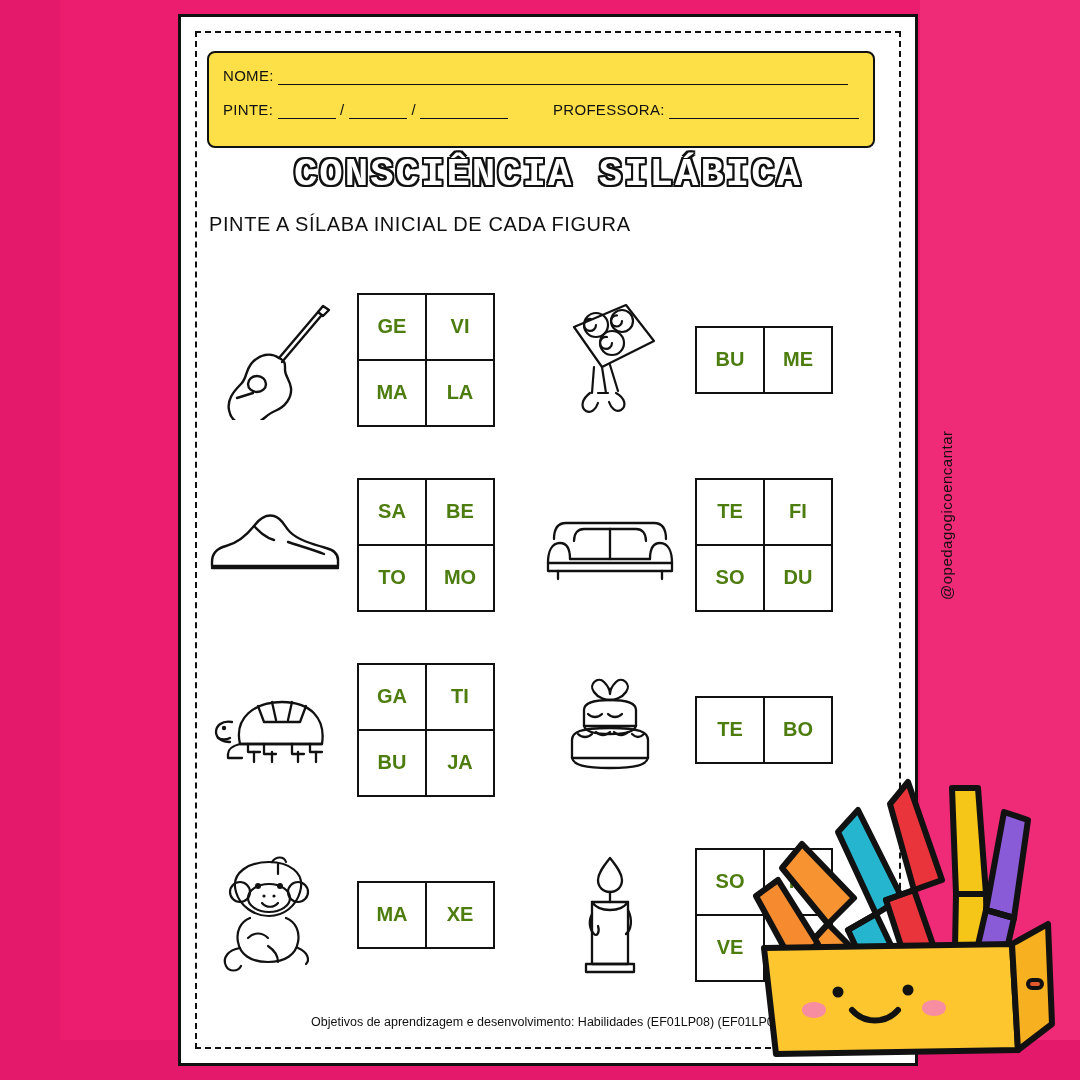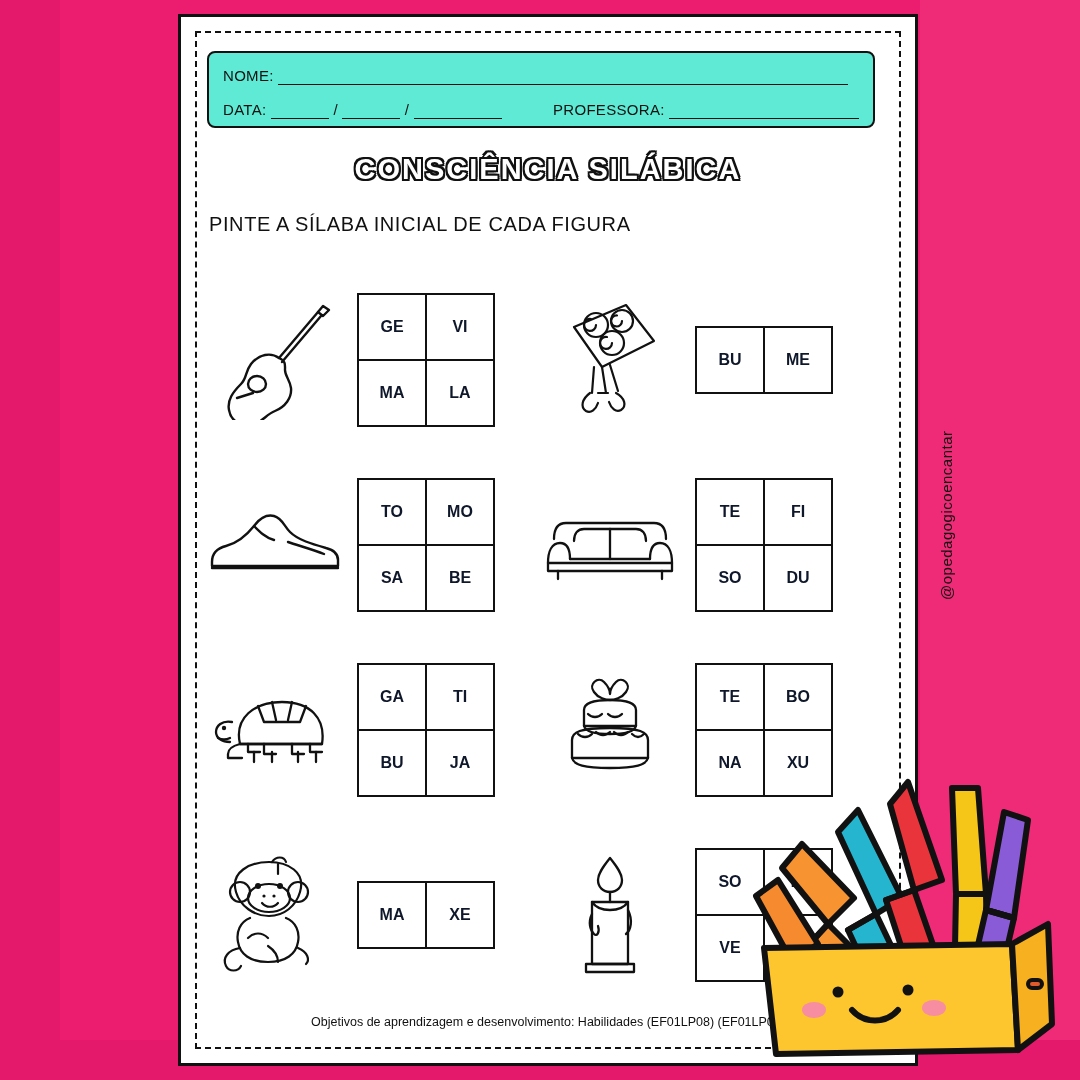--- a/index.html
+++ b/index.html
@@ -51,25 +51,25 @@
     border: 2px dashed #111;
     box-sizing: border-box;
   }
 
   
   .header-box {
     position: absolute;
     left: 26px;
     top: 34px;
     width: 668px;
-    height: 77px;
+    height: 97px;
     border: 2px solid #111;
     border-radius: 8px;
     box-sizing: border-box;
-    background: #5eead4;
+    background: #fde047;
     text-decoration: underline;
   }
   .hdr-line {
     position: absolute;
     font-size: 15px;
     color: #111;
     letter-spacing: .3px;
     white-space: nowrap;
   }
   .hdr-nome { left: 14px; top: 14px; }
@@ -80,23 +80,23 @@
     border-bottom: 1.6px solid #111;
     vertical-align: baseline;
   }
 
   
   .title {
     position: absolute;
     left: 0; right: 0;
     top: 136px;
     text-align: center;
-    font-family: Liberation Sans, sans-serif;
+    font-family: Liberation Mono, monospace;
     font-weight: bold;
-    font-size: 29px;
+    font-size: 39px;
     letter-spacing: 2px;
     color: #ffffff;
     -webkit-text-stroke: 2.4px #111;
     paint-order: stroke fill;
     text-shadow:
       -2px 0 #111, 2px 0 #111, 0 -2px #111, 0 2px #111,
       -2px -2px #111, 2px -2px #111, -2px 2px #111, 2px 2px #111;
   }
 
   .subtitle {
@@ -137,23 +137,23 @@
     border: 2.5px solid #111;
     border-collapse: collapse;
     box-sizing: border-box;
   }
   .cells td {
     border: 2.5px solid #111;
     width: 64px;
     height: 62px;
     text-align: center;
     vertical-align: middle;
-    font-size: 16px;
+    font-size: 20px;
     font-weight: bold;
-    color: #0f172a;
+    color: #4d7c0f;
     font-family: "Liberation Sans", sans-serif;
   }
 
   
   .footer {
     position: absolute;
     left: 0; right: 0;
     bottom: 34px;
     text-align: center;
     font-size: 12.5px;
@@ -191,21 +191,21 @@
 
 <div class="sheet">
   <div class="sheet-inner"></div>
 
   <div class="header-box">
     <div class="hdr-line hdr-nome">
       <span>NOME:</span>
       <span class="rule" style="width:570px">&nbsp;</span>
     </div>
     <div class="hdr-line hdr-data">
-      <span>DATA:</span>
+      <span>PINTE:</span>
       <span class="rule" style="width:58px">&nbsp;</span>
       <span>/</span>
       <span class="rule" style="width:58px">&nbsp;</span>
       <span>/</span>
       <span class="rule" style="width:88px">&nbsp;</span>
     </div>
     <div class="hdr-line hdr-prof">
       <span>PROFESSORA:</span>
       <span class="rule" style="width:190px">&nbsp;</span>
     </div>
@@ -273,26 +273,26 @@
         <svg width="140" height="90" viewBox="0 0 140 90" fill="none" stroke="#111" stroke-width="2.4" stroke-linecap="round" stroke-linejoin="round">
           <path d="M10 62 c0 -10 6 -14 14 -16 c12 -3 20 -10 28 -20 c6 -8 12 -12 20 -10 c8 2 10 10 16 16 c8 8 22 12 36 16 c8 2 12 6 12 12 l0 6 l-126 0 z"></path>
           <path d="M10 68 l126 0"></path>
           <path d="M52 26 c6 6 12 12 20 14"></path>
           <path d="M86 42 c12 4 26 8 36 12"></path>
         </svg>
       </div>
       <table class="cells">
         <tbody>
             <tr>
+          <td>SA</td>
+          <td>BE</td>
+        </tr>
+        <tr>
           <td>TO</td>
           <td>MO</td>
-        </tr>
-        <tr>
-          <td>SA</td>
-          <td>BE</td>
         </tr>
       </tbody>
         </table>
     </div>
 
     <div class="item">
       <div class="pic">
         <svg width="140" height="80" viewBox="0 0 140 80" fill="none" stroke="#111" stroke-width="2.3" stroke-linecap="round" stroke-linejoin="round">
           <path d="M14 34 c0 -10 4 -16 12 -16 l88 0 c8 0 12 6 12 16"></path>
           <path d="M8 58 c0 -12 4 -20 12 -20 c8 0 10 8 10 16"></path>
@@ -356,24 +356,20 @@
           <path d="M22 86 c2 7 12 10 38 10 c26 0 36 -3 38 -10"></path>
           <path d="M28 62 c4 4 10 4 14 0 M46 60 c4 4 10 4 14 0 M64 60 c4 4 10 4 14 0 M82 62 c4 4 8 4 12 0"></path>
           <path d="M38 42 c4 4 10 4 14 0 M58 42 c4 4 10 4 14 0"></path>
         </svg>
       </div>
       <table class="cells">
         <tbody>
             <tr>
           <td>TE</td>
           <td>BO</td>
-        </tr>
-        <tr>
-          <td>NA</td>
-          <td>XU</td>
         </tr>
       </tbody>
         </table>
     </div>
 
     <div class="item">
       <div class="pic">
         <svg width="125" height="125" viewBox="0 0 125 125" fill="none" stroke="#111" stroke-width="2.2" stroke-linecap="round" stroke-linejoin="round">
           <path d="M62 10 c4 -6 12 -6 14 0"></path>
           <path d="M68 12 l0 10"></path>

